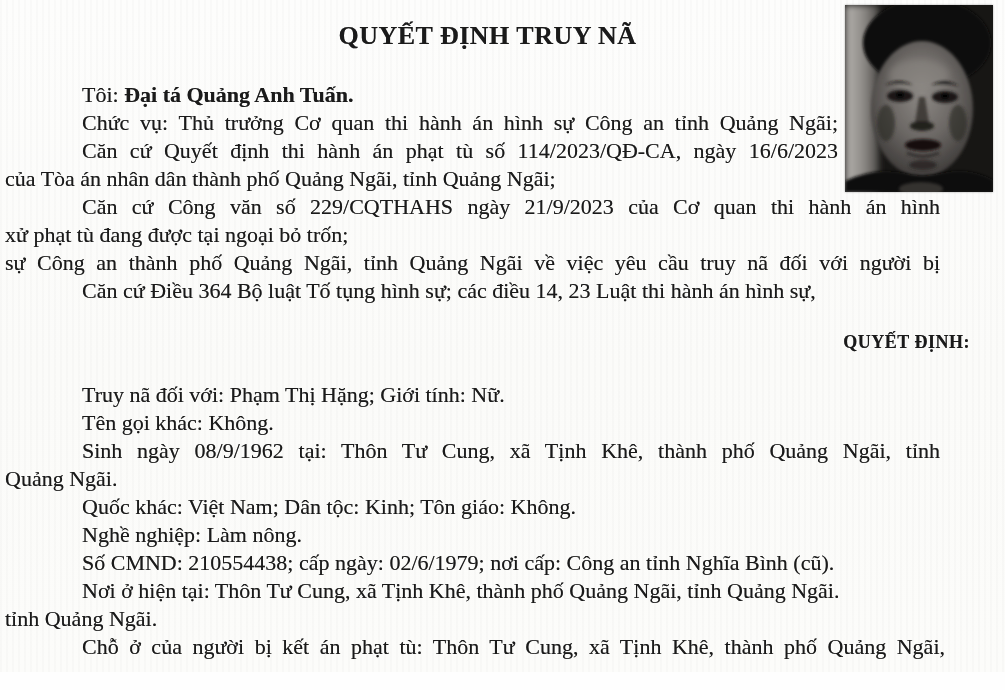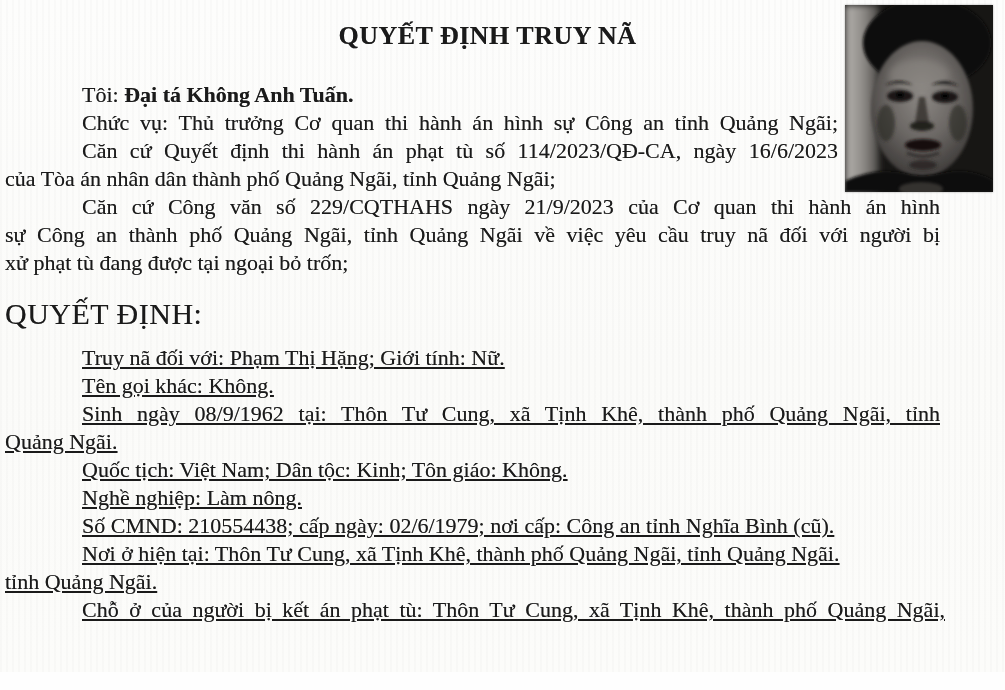--- a/index.html
+++ b/index.html
@@ -19,32 +19,32 @@
     position:absolute;left:5px;top:0;width:995px;
     font-size:22px;line-height:28px;
     text-shadow:0 0 0.6px rgba(30,30,30,0.55);
   }
   h1.doc-title{
     margin:19px 0 0 0;width:965px;height:34px;
     font-size:26px;line-height:34px;font-weight:bold;
     text-align:center;letter-spacing:0.5px;
   }
   .body1{margin-top:28px;}
-  .body2{margin-top:15px;text-decoration:underline;}
+  .body2{margin-top:24px;}
   .line{height:28px;white-space:nowrap;}
   .ind{text-indent:77px;}
   
   .jn{white-space:normal;width:833px;text-align:justify;text-align-last:justify;}
   .jw{white-space:normal;width:935px;text-align:justify;text-align-last:justify;}
   .jww{white-space:normal;width:940px;text-align:justify;text-align-last:justify;}
   .sp-above{}
   h2.decision-heading{
     margin:22px 0 0 0;width:965px;height:30px;
-    font-size:30px;line-height:30px;font-weight:normal;
-    text-align:left;letter-spacing:0.5px;
+    font-size:18px;line-height:30px;font-weight:bold;
+    text-align:right;letter-spacing:0.5px;
   }
   .bold{font-weight:bold;}
   .photo{
     position:absolute;top:5px;right:12px;width:148px;height:187px;
     box-shadow:0 0 2px rgba(0,0,0,0.35);
     background:#1a1a1a;overflow:hidden;
   }
   .photo svg{display:block;}
   .clipped-remnant{
     position:absolute;left:228px;top:684px;width:645px;height:4px;
@@ -57,37 +57,38 @@
 </head>
 <body>
 
 <div class="page">
 
   <div class="textcol">
 
     <h1 class="doc-title">QUYẾT ĐỊNH TRUY NÃ</h1>
 
     <div class="body1">
-      <div class="line ind"><span>Tôi: </span><span class="bold">Đại tá Không Anh Tuấn.</span></div>
+      <div class="line ind"><span>Tôi: </span><span class="bold">Đại tá Quảng Anh Tuấn.</span></div>
       <div class="line ind jn">Chức vụ: Thủ trưởng Cơ quan thi hành án hình sự Công an tỉnh Quảng Ngãi;</div>
       <div class="line ind jn">Căn cứ Quyết định thi hành án phạt tù số 114/2023/QĐ-CA, ngày 16/6/2023</div>
       <div class="line">của Tòa án nhân dân thành phố Quảng Ngãi, tỉnh Quảng Ngãi;</div>
       <div class="line ind jw sp-above">Căn cứ Công văn số 229/CQTHAHS ngày 21/9/2023 của Cơ quan thi hành án hình</div>
+      <div class="line">xử phạt tù đang được tại ngoại bỏ trốn;</div>
       <div class="line jw">sự Công an thành phố Quảng Ngãi, tỉnh Quảng Ngãi về việc yêu cầu truy nã đối với người bị</div>
-      <div class="line">xử phạt tù đang được tại ngoại bỏ trốn;</div>
+      <div class="line ind">Căn cứ Điều 364 Bộ luật Tố tụng hình sự; các điều 14, 23 Luật thi hành án hình sự,</div>
     </div>
 
     <h2 class="decision-heading">QUYẾT ĐỊNH:</h2>
 
     <div class="body2">
       <div class="line ind">Truy nã đối với: Phạm Thị Hặng; Giới tính: Nữ.</div>
       <div class="line ind">Tên gọi khác: Không.</div>
       <div class="line ind jw">Sinh ngày 08/9/1962 tại: Thôn Tư Cung, xã Tịnh Khê, thành phố Quảng Ngãi, tỉnh</div>
       <div class="line">Quảng Ngãi.</div>
-      <div class="line ind">Quốc tịch: Việt Nam; Dân tộc: Kinh; Tôn giáo: Không.</div>
+      <div class="line ind">Quốc khác: Việt Nam; Dân tộc: Kinh; Tôn giáo: Không.</div>
       <div class="line ind">Nghề nghiệp: Làm nông.</div>
       <div class="line ind">Số CMND: 210554438; cấp ngày: 02/6/1979; nơi cấp: Công an tỉnh Nghĩa Bình (cũ).</div>
       <div class="line ind">Nơi ở hiện tại: Thôn Tư Cung, xã Tịnh Khê, thành phố Quảng Ngãi, tỉnh Quảng Ngãi.</div>
       <div class="line">tỉnh Quảng Ngãi.</div>
       <div class="line ind jww">Chỗ ở của người bị kết án phạt tù: Thôn Tư Cung, xã Tịnh Khê, thành phố Quảng Ngãi,</div>
     </div>
 
   </div>
 
   <div class="photo">

